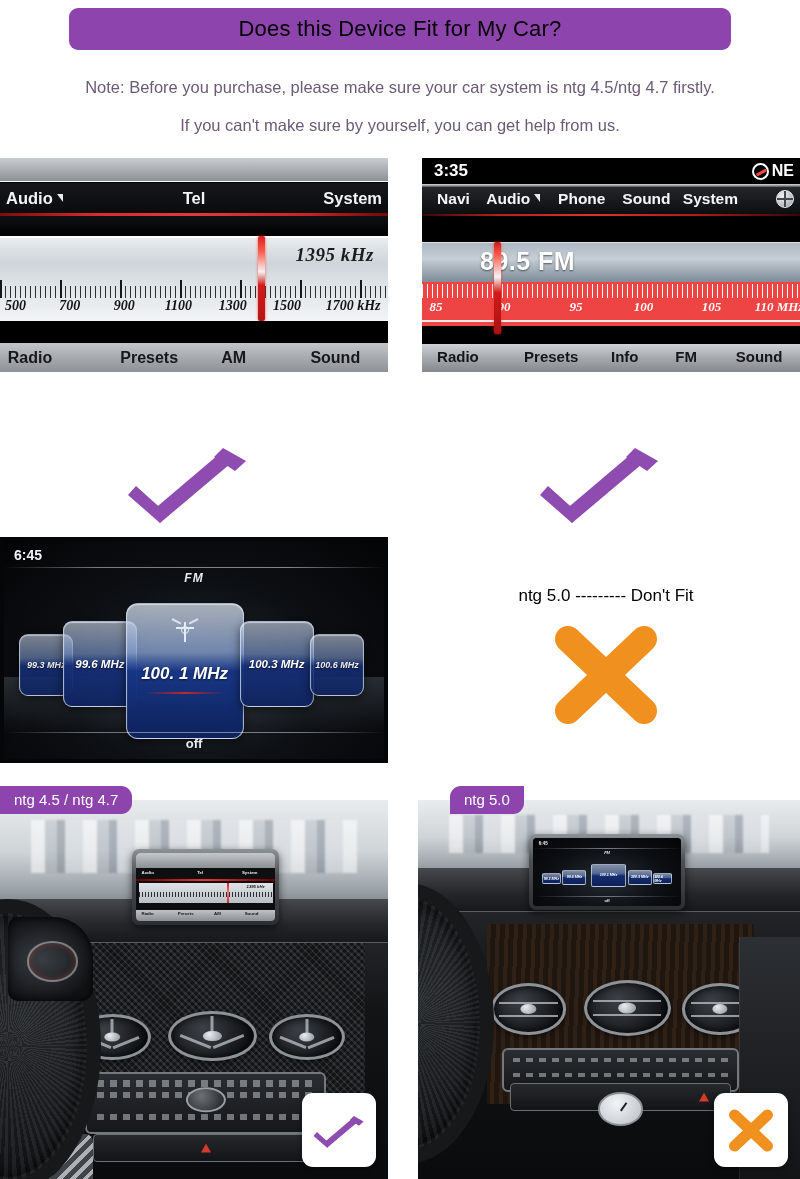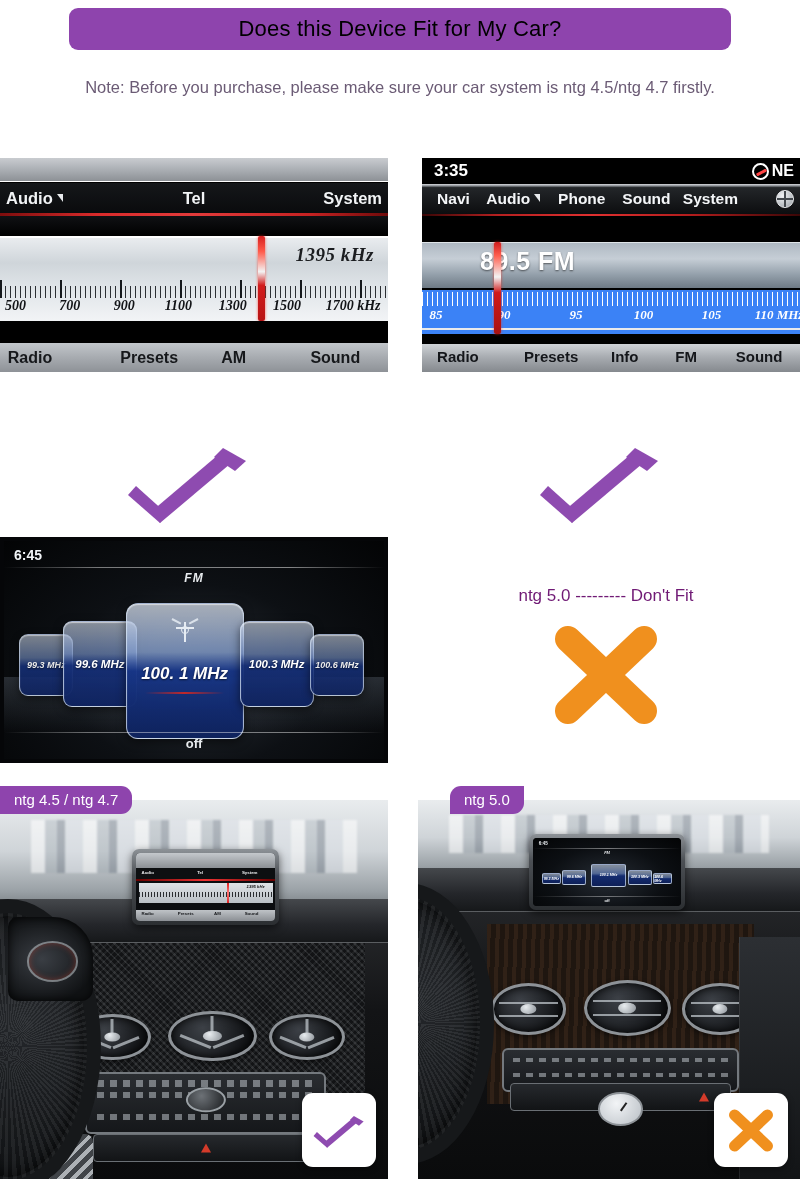--- a/index.html
+++ b/index.html
@@ -150,21 +150,21 @@
   .n47-dial {
     position:absolute; left:0; top:84px; width:100%; height:46px;
     background: linear-gradient(180deg,#aeb8c2 0%,#c6ced6 35%,#94a0ab 70%,#6e7a85 100%);
     border-top:1px solid #dfe4e8;
   }
   .n47-freq {
     position:absolute; left:58px; top:4px; color:#fff; font-size:25px; font-weight:bold;
     text-shadow:0 1px 2px rgba(0,0,0,.55); letter-spacing:.5px;
   }
   .n47-scaleband {
-    position:absolute; left:0; top:132px; width:100%; height:44px; background:#3b82f6;
+    position:absolute; left:0; top:124px; width:100%; height:44px; background:#ef4444;
   }
   .n47-ticks {
     position:absolute; left:0; top:2px; width:100%; height:14px;
     background-image: repeating-linear-gradient(90deg,#ffffff 0 1px, transparent 1px 5px);
     background-size:100% 14px; background-repeat:repeat-x;
   }
   .n47-labels { position:absolute; left:0; top:17px; width:100%; height:20px; }
   .n47-labels span {
     position:absolute; font-family:"Liberation Serif", serif; font-style:italic;
     font-weight:bold; font-size:13px; color:#fff; white-space:nowrap;
@@ -180,21 +180,21 @@
     background: linear-gradient(180deg,#cfd3d7 0%,#a9adb2 45%,#85898e 100%);
   }
   .n47-bottom .bi { position:absolute; top:4px; color:#14161a; font-size:15px; font-weight:bold; }
 
   
   .fit-caption {
     position:absolute; font-size:17px; font-weight:bold; color:#111;
     white-space:nowrap; text-align:center;
   }
   .dontfit-caption {
-    position:absolute; font-size:17px; font-weight:400; color:#701a75;
+    position:absolute; font-size:17px; font-weight:400; color:#000000;
     white-space:nowrap;
   }
 
   
   .mark-wrap { position:absolute; }
 
   
   #ntg50 { left: 0px; top: 537px; width: 388px; height: 226px;
            background:#050608; }
   .n50-inner {
@@ -445,20 +445,21 @@
 </style>
 </head>
 <body>
 
 <div class="page">
 
   <div class="header-bar">
     <div class="title">Does this Device Fit for My Car?</div>
   </div>
   <div class="note-line note-1">Note: Before you purchase, please make sure your car system is ntg 4.5/ntg 4.7 firstly.</div>
+  <div class="note-line note-2">If you can't make sure by yourself, you can get help from us.</div>
 
   <div class="screen" id="ntg45">
     <div class="n45-top-grad"></div>
 
     <div class="n45-menu">
       <div class="mi mi-audio"><span>Audio</span><i class="audio-caret"></i></div>
       <div class="mi mi-tel">Tel</div>
       <div class="mi mi-system">System</div>
     </div>
     <div class="n45-redline"></div>

